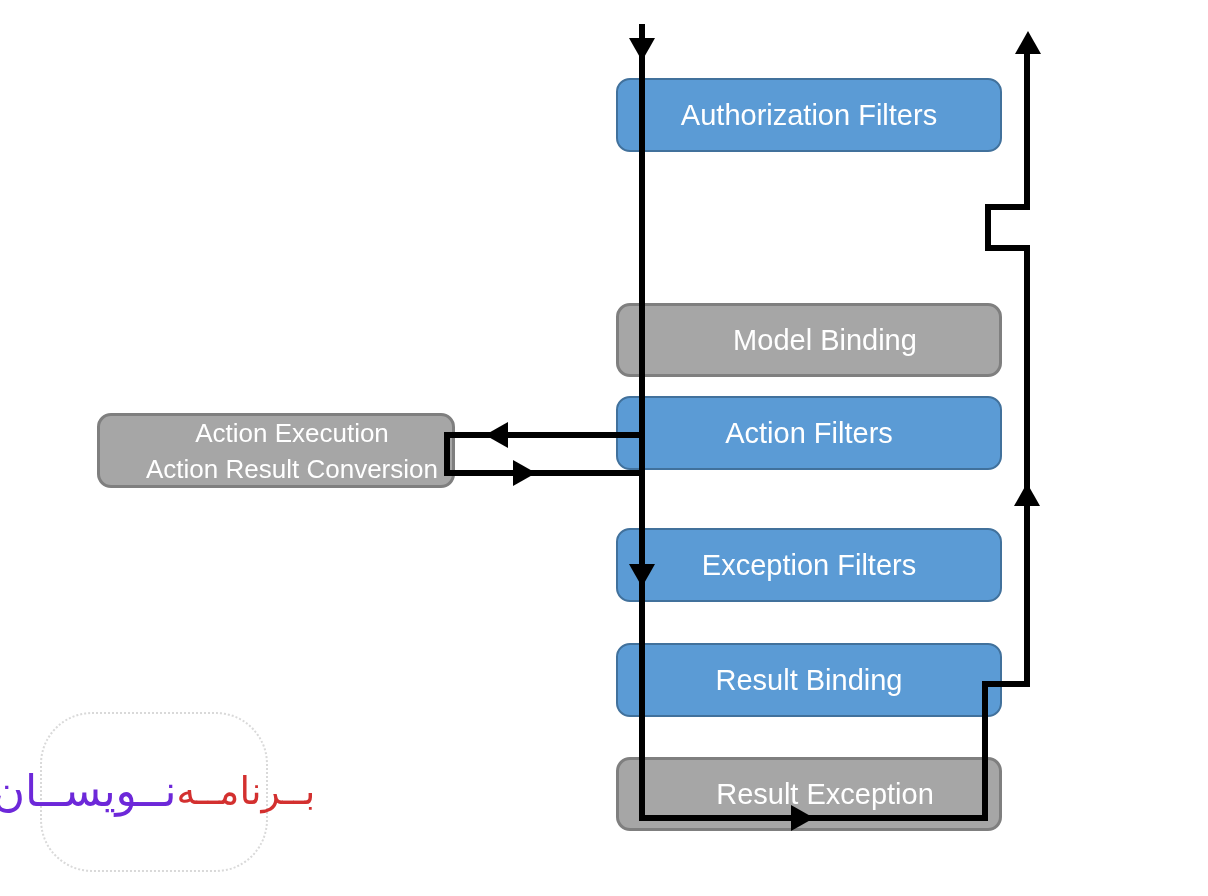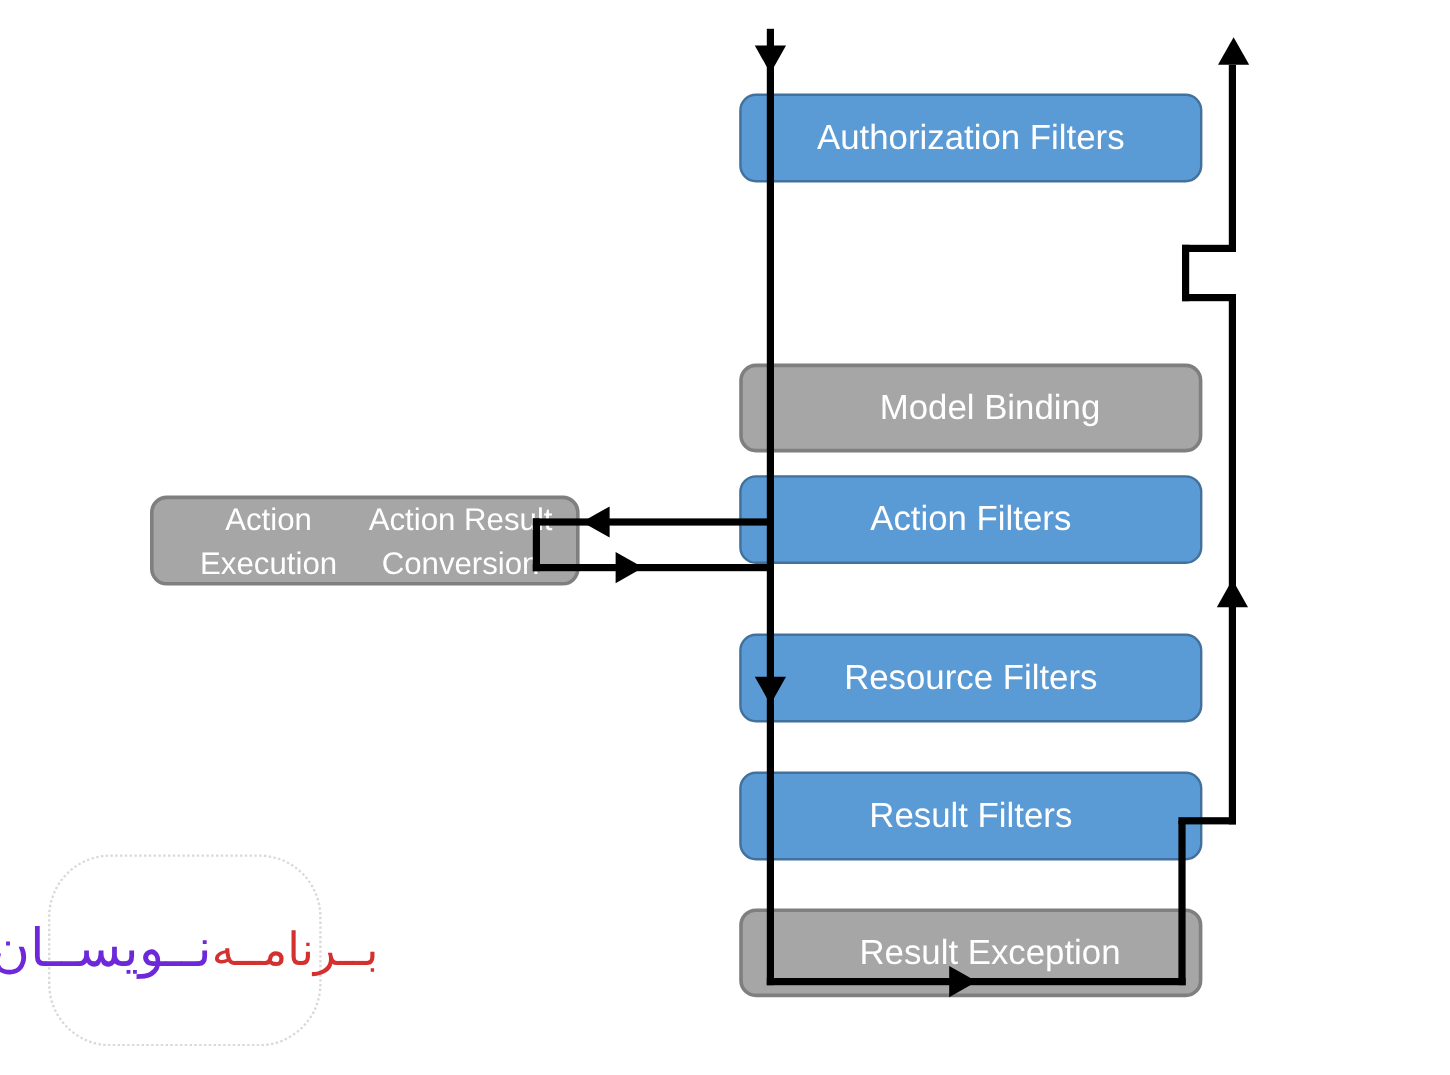--- a/index.html
+++ b/index.html
@@ -27,21 +27,21 @@
     color:var(--node-text);
     font-size:29px;
     z-index:1;
     box-sizing:border-box;
     text-align:center;
   }
   .node.filter{background:var(--filter-fill);border:2px solid var(--filter-border);}
   .node.stage{background:var(--stage-fill);border:3px solid var(--stage-border);padding-left:32px;}
   .node.side{
     left:97px;top:413px;width:358px;height:75px;
-    flex-direction:row;line-height:36px;font-size:26px;margin-left:28px;
+    flex-direction:column;line-height:36px;font-size:26px;
   }
   
   .seg{position:absolute;background:var(--line);z-index:2;}
   
   .arr{position:absolute;width:0;height:0;z-index:3;}
   .arr.down {border-left:13px solid transparent;border-right:13px solid transparent;border-top:23px solid var(--line);}
   .arr.up   {border-left:13px solid transparent;border-right:13px solid transparent;border-bottom:23px solid var(--line);}
   .arr.left {border-top:13px solid transparent;border-bottom:13px solid transparent;border-right:23px solid var(--line);}
   .arr.right{border-top:13px solid transparent;border-bottom:13px solid transparent;border-left:23px solid var(--line);}
   
@@ -65,24 +65,24 @@
   <div class="node filter" style="top:78px">
     <span>Authorization Filters</span>
   </div>
   <div class="node stage" style="top:303px">
     <span>Model Binding</span>
   </div>
   <div class="node filter" style="top:396px">
     <span>Action Filters</span>
   </div>
   <div class="node filter" style="top:528px">
-    <span>Resource Filters</span>
+    <span>Exception Filters</span>
   </div>
   <div class="node filter" style="top:643px">
-    <span>Result Filters</span>
+    <span>Result Binding</span>
   </div>
   <div class="node stage" style="top:757px">
     <span>Result Exception</span>
   </div>
 
   <div class="node stage side">
     <div>Action Execution</div>
     <div>Action Result Conversion</div>
   </div>
 

